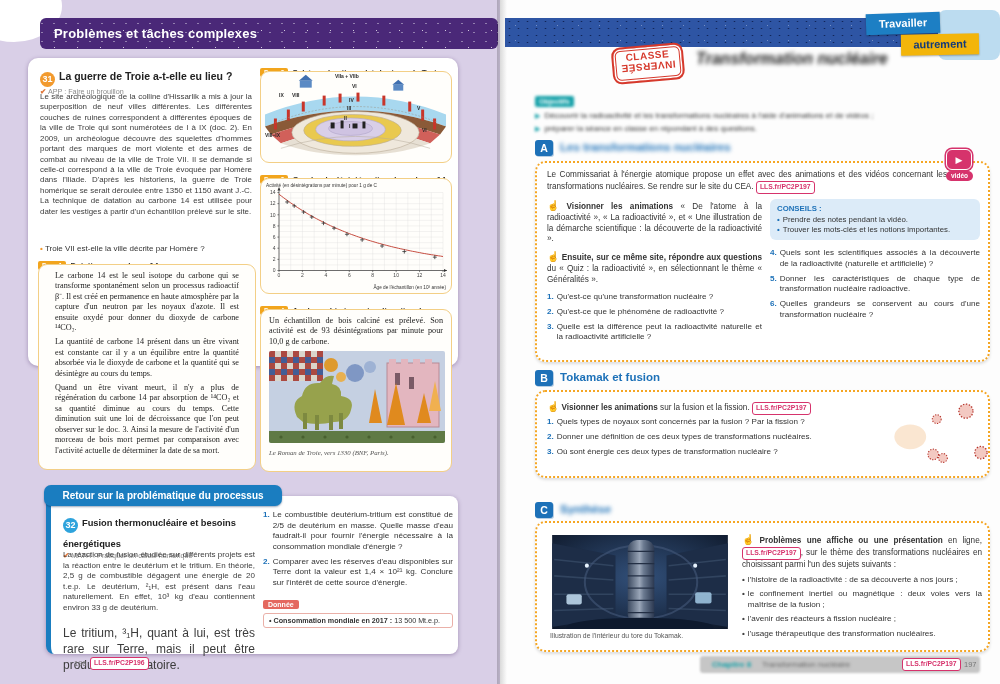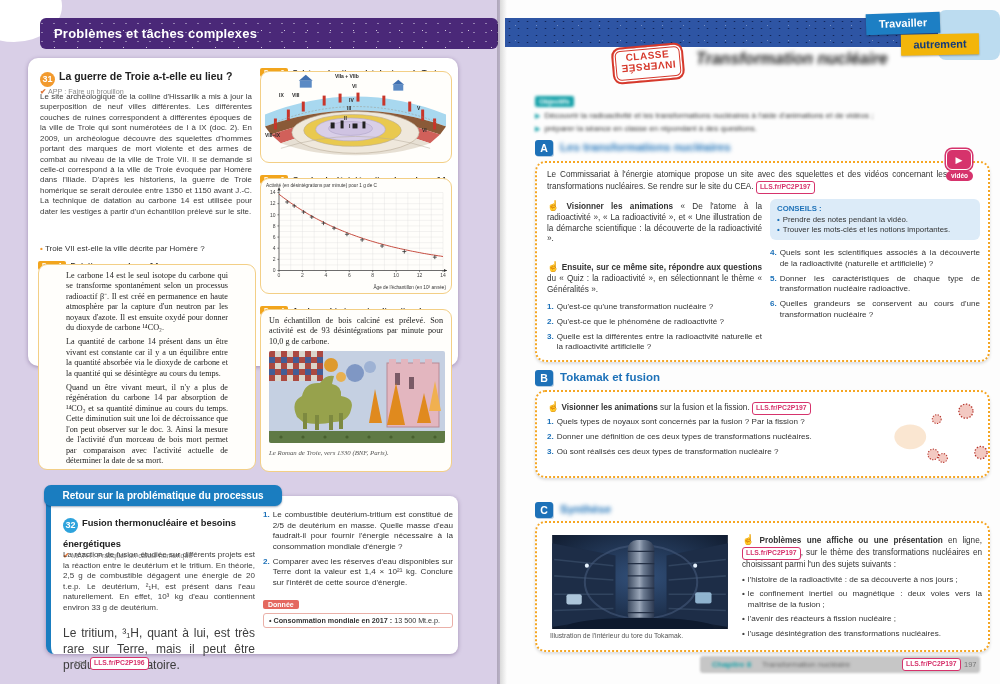--- a/index.html
+++ b/index.html
@@ -107,21 +107,21 @@
       </div>
     </div>
     <div class="abs body-p" style="left:12px;top:34px;width:212px">Le site archéologique de la colline d'Hissarlik a mis à jour la superposition de neuf villes différentes. Les différentes couches de ruines correspondent à différentes époques de la ville de Troie qui sont numérotées de I à IX (doc. 2). En 2009, un archéologue découvre des squelettes d'hommes portant des marques de mort violente et des armes de combat au niveau de la ville de Troie VII. Il se demande si celle-ci correspond à la ville de Troie évoquée par Homère dans l'Iliade. D'après les historiens, la guerre de Troie homérique se serait déroulée entre 1350 et 1150 avant J.-C. La technique de datation au carbone 14 est utilisée pour dater les vestiges à partir d'un échantillon prélevé sur le site.</div>
     <div class="abs qbullet" style="left:12px;top:186px;width:212px">
       <span class="blt">•</span>
       <span>Troie VII est-elle la ville décrite par Homère ?</span>
     </div>
     <div class="abs" style="left:10px;top:196px">
       <span class="doctag">Doc. 1</span><span class="doctitle">Datation au carbone 14</span>
     </div>
-    <div class="docbox serif" style="left:10px;top:206px;width:218px;height:206px;padding:6px 27px">
+    <div class="docbox serif" style="left:10px;top:206px;width:218px;height:206px;padding:6px 16px">
       <p class="doc1-p">Le carbone 14 est le seul isotope du carbone qui se transforme spontanément selon un processus radioactif β⁻. Il est créé en permanence en haute atmosphère par la capture d'un neutron par les noyaux d'azote. Il est ensuite oxydé pour donner du dioxyde de carbone ¹⁴CO₂.</p>
       <p class="doc1-p">La quantité de carbone 14 présent dans un être vivant est constante car il y a un équilibre entre la quantité absorbée via le dioxyde de carbone et la quantité qui se désintègre au cours du temps.</p>
       <p class="doc1-p">Quand un être vivant meurt, il n'y a plus de régénération du carbone 14 par absorption de ¹⁴CO₂ et sa quantité diminue au cours du temps. Cette diminution suit une loi de décroissance que l'on peut observer sur le doc. 3. Ainsi la mesure de l'activité d'un morceau de bois mort permet par comparaison avec l'activité actuelle de déterminer la date de sa mort.</p>
     </div>
 
     <div class="abs" style="left:232px;top:3px">
       <span class="doctag">Doc. 2</span><span class="doctitle">Schéma du site archéologique de Troie</span>
     </div>
     <div class="docbox" style="left:232px;top:13px;width:192px;height:92px">
       <svg viewBox="0 0 190 88" style="width:189px;height:89px">
@@ -384,42 +384,42 @@
         <span class="tri">▶</span>
         <span>préparer la séance en classe en répondant à des questions.</span>
       </div>
     </div>
   </div>
 
   <div class="secletter" style="left:535px;top:140px">A</div>
   <div class="sectitle redact" style="left:560px;top:141px">Les transformations nucléaires</div>
   <div class="obox" style="left:535px;top:161px;width:455px;height:201px">
     <div class="rp" style="position:absolute;left:10px;top:7px;width:400px">
-      <span>Le Commissariat à l'énergie atomique propose un site avec des squelettes et des vidéos concernant les transformations nucléaires. Se rendre sur le site du CEA.</span>
+      <span>Le Commissariat à l'énergie atomique propose un effet avec des animations et des vidéos concernant les transformations nucléaires. Se rendre sur le site du CEA.</span>
       <a class="chip">LLS.fr/PC2P197</a>
     </div>
 
     <div class="abs" style="left:10px;top:36px;width:215px">
-      <div class="rp" style="margin-bottom:15px">
+      <div class="rp" style="margin-bottom:5px">
         <span class="hand">☝</span><b>Visionner les animations</b><span> « De l'atome à la radioactivité », « La radioactivité », et « Une illustration de la démarche scientifique : la découverte de la radioactivité ».</span>
       </div>
       <div class="rp" style="margin-bottom:6px">
         <span class="hand">☝</span><b>Ensuite, sur ce même site, répondre aux questions</b><span> du « Quiz : la radioactivité », en sélectionnant le thème « Généralités ».</span>
       </div>
       <div class="qrow">
         <span class="qnum">1.</span>
         <span>Qu'est-ce qu'une transformation nucléaire ?</span>
       </div>
       <div class="qrow">
         <span class="qnum">2.</span>
         <span>Qu'est-ce que le phénomène de radioactivité ?</span>
       </div>
       <div class="qrow">
         <span class="qnum">3.</span>
-        <span>Quelle est la différentes entre la radioactivité naturelle et la radioactivité artificielle ?</span>
+        <span>Quelle est la différence peut la radioactivité naturelle et la radioactivité artificielle ?</span>
       </div>
     </div>
 
     <div class="abs" style="left:233px;top:36px;width:210px">
       <div class="conseils">
         <div class="ct">CONSEILS :</div>
         <div class="crow">
           <span class="blt">•</span>
           <span>Prendre des notes pendant la vidéo.</span>
         </div>
@@ -460,21 +460,21 @@
       <div class="qrow">
         <span class="qnum">1.</span>
         <span>Quels types de noyaux sont concernés par la fusion ? Par la fission ?</span>
       </div>
       <div class="qrow">
         <span class="qnum">2.</span>
         <span>Donner une définition de ces deux types de transformations nucléaires.</span>
       </div>
       <div class="qrow">
         <span class="qnum">3.</span>
-        <span>Où sont réalisés ces deux types de transformation nucléaire ?</span>
+        <span>Où sont énergie ces deux types de transformation nucléaire ?</span>
       </div>
     </div>
     <svg class="abs" style="left:345px;top:4px" viewBox="0 0 120 80" width="106" height="78">
       <ellipse cx="32" cy="42" rx="18" ry="14" fill="#f5c89a" opacity="0.45"></ellipse>
       <circle cx="95" cy="13" r="8" fill="#f3c9c2" stroke="#b5332a" stroke-width="1.4" stroke-dasharray="1.6 1.8"></circle>
       <circle cx="62" cy="22" r="5" fill="#f3c9c2" stroke="#b5332a" stroke-width="1.2" stroke-dasharray="1.4 1.6"></circle>
       <circle cx="58" cy="62" r="6" fill="#f3c9c2" stroke="#b5332a" stroke-width="1.2" stroke-dasharray="1.4 1.6"></circle>
       <circle cx="69" cy="66" r="5" fill="#f3c9c2" stroke="#b5332a" stroke-width="1.2" stroke-dasharray="1.4 1.6"></circle>
       <circle cx="112" cy="60" r="7" fill="#f3c9c2" stroke="#b5332a" stroke-width="1.4" stroke-dasharray="1.6 1.8"></circle>
     </svg>
@@ -539,21 +539,21 @@
       <div class="cbul">
         <span class="blt">•</span>
         <span>le confinement inertiel ou magnétique : deux voies vers la maîtrise de la fusion ;</span>
       </div>
       <div class="cbul">
         <span class="blt">•</span>
         <span>l'avenir des réacteurs à fission nucléaire ;</span>
       </div>
       <div class="cbul">
         <span class="blt">•</span>
-        <span>l'usage désintégration des transformations nucléaires.</span>
+        <span>l'usage thérapeutique des transformation nucléaires.</span>
       </div>
     </div>
   </div>
 
   <div class="foot-strip"></div>
   <div class="chap redact-soft" style="left:712px;top:660px">Chapitre 8</div>
   <div class="chap-title redact-soft" style="left:762px;top:660px">Transformation nucléaire</div>
   <a class="chip abs" style="left:902px;top:658px">LLS.fr/PC2P197</a>
   <div class="abs pagenum" style="left:964px;top:660px">197</div>
 

